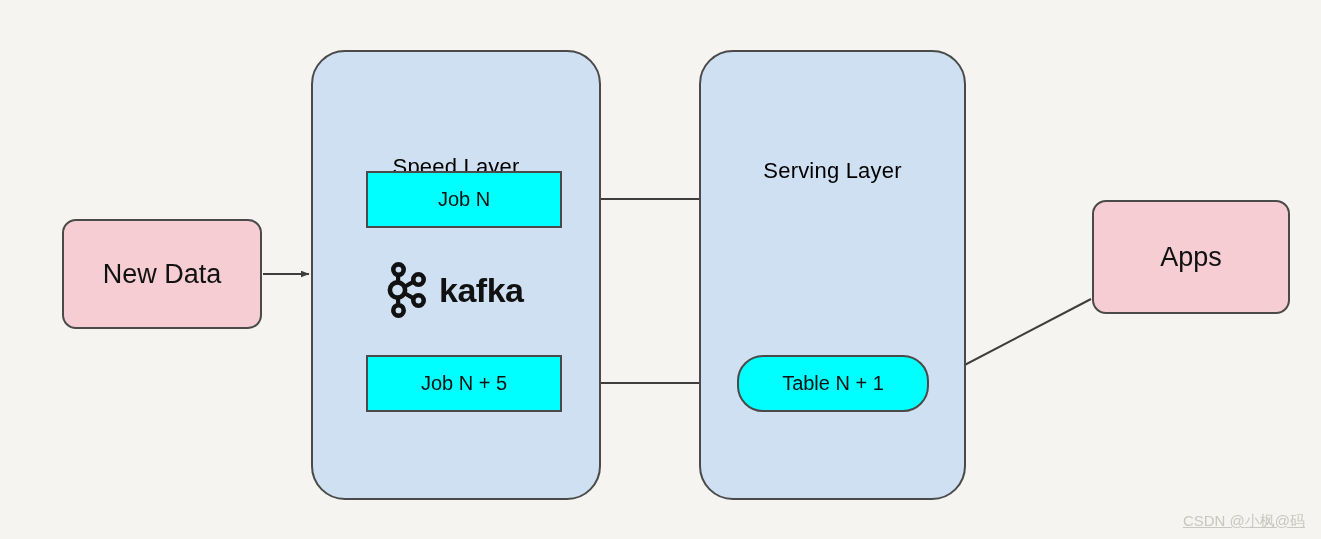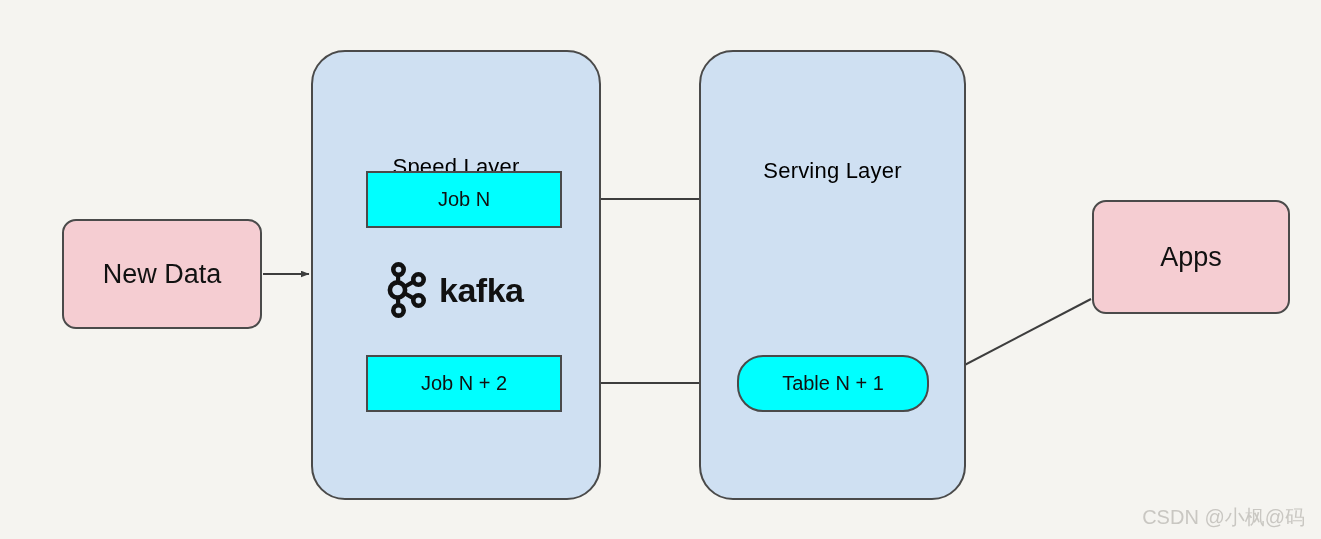--- a/index.html
+++ b/index.html
@@ -108,23 +108,24 @@
     width: 1321px;
     height: 539px;
     pointer-events: none;
   }
 
   
   #watermark {
     position: absolute;
     right: 16px;
     bottom: 8px;
-    font-size: 20px;
+    font-size: 15px;
     color: #c9c7c2;
     white-space: nowrap;
+    text-decoration: underline;
   }
 </style>
 </head>
 <body>
 
 <div id="canvas">
 
   <svg id="arrows" viewBox="0 0 1321 539" width="1321" height="539">
     <defs>
       <marker id="arrowhead" markerWidth="9" markerHeight="7" refX="8.5" refY="3.5" orient="auto" markerUnits="userSpaceOnUse">
@@ -152,21 +153,21 @@
   <div class="layer-container" id="speed-layer">
     <div class="layer-title">Speed Layer</div>
   </div>
 
   <div class="layer-container" id="serving-layer">
     <div class="layer-title">Serving Layer</div>
   </div>
 
   <div class="cyan-box" id="box-job-n">Job N</div>
 
-  <div class="cyan-box" id="box-job-n1">Job N + 2</div>
+  <div class="cyan-box" id="box-job-n1">Job N + 5</div>
 
 
   <div class="cyan-box" id="box-table-n1">Table N + 1</div>
 
   <div class="pink-box" id="box-apps">Apps</div>
 
   <div class="pink-box" id="box-new-data">New Data</div>
 
   <div id="kafka-logo">
     <svg id="kafka-mark" viewBox="0 0 46 56">

